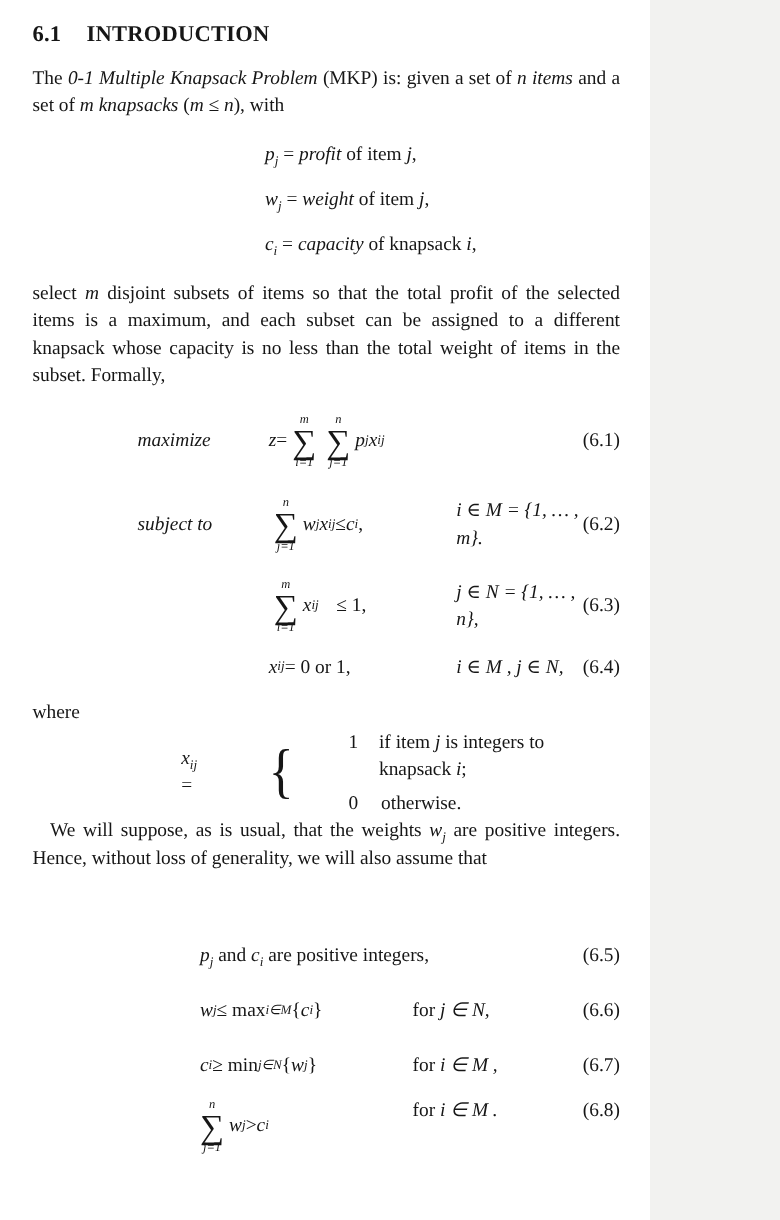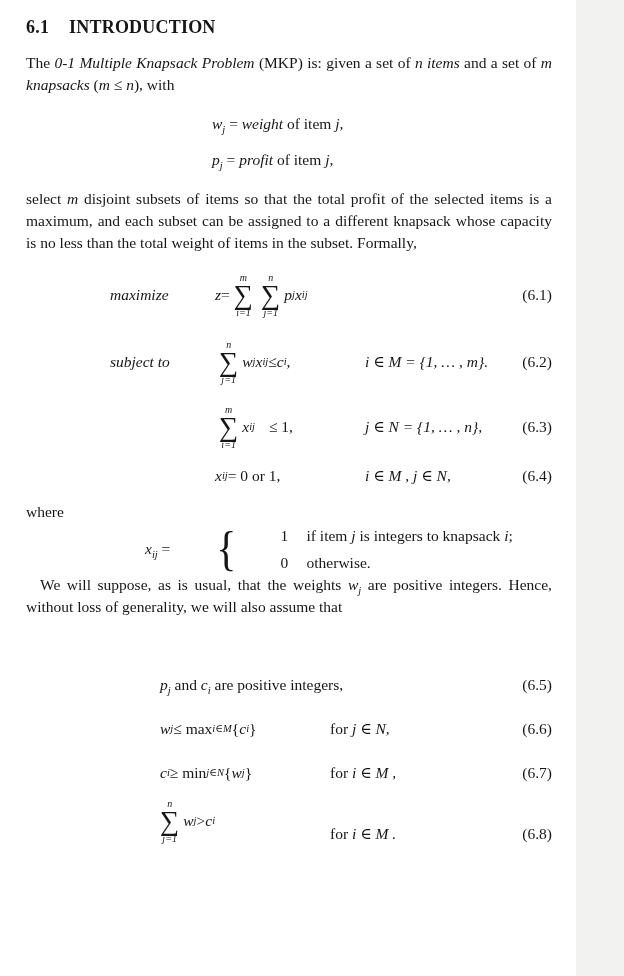--- a/index.html
+++ b/index.html
@@ -1,17 +1,17 @@
 <!DOCTYPE html>
 <html><head>
 <meta charset="utf-8">
 <style>
   html,body{margin:0;padding:0;background:#f2f2f0;}
   .page{
-    width:576px;height:976px;background:#ffffff;color:#161616;
+    width:520px;height:976px;background:#ffffff;color:#161616;
     font-family:"Liberation Serif","DejaVu Serif",serif;
     font-size:15.5px;line-height:22px;
     box-sizing:border-box;padding:16px 24px 0 26px;
     overflow:hidden;position:relative;
   }
   .heading{font-size:18px;font-weight:bold;margin:0 0 0 0;letter-spacing:0.2px;}
   .heading .num{margin-right:20px;}
   .para{margin:14px 0 0 0;text-align:justify;}
   .indent{text-indent:14px;}
   .it{font-style:italic;}
@@ -30,35 +30,36 @@
   .sum .sym{font-size:27px;line-height:0.85;}
   .sp14{display:inline-block;width:14px;}
   
   .where{margin:14px 0 0 0;}
   .cases{display:flex;align-items:center;padding-left:119px;margin-top:2px;gap:36px;}
   .brace{font-size:42px;line-height:1;margin:0 8px 0 10px;display:inline-block;transform:scaleY(1.15);font-weight:300;}
   .caserows{display:flex;flex-direction:column;gap:5px;}
   .caserow{display:flex;}
   .caseval{width:26px;}
   
-  .eqrow2{display:flex;align-items:flex-end;padding-left:134px;}
+  .eqrow2{display:flex;align-items:flex-start;padding-left:134px;font-family:Liberation Serif, serif;}
   .lhs2{display:inline-flex;align-items:center;min-width:170px;}
 </style>
 </head>
 <body>
 
 <div class="page">
 
   <h1 class="heading"><span class="num">6.1</span><span>INTRODUCTION</span></h1>
 
   <p class="para"><span>The </span><span class="it">0-1 Multiple Knapsack Problem</span><span> (MKP) is: given a set of </span><span class="it">n items</span><span> and a set of </span><span class="it">m knapsacks</span><span> (</span><span class="it">m ≤ n</span><span>), with</span></p>
 
   <div class="defs">
+    <div class="defline"><span class="mi">p</span><sub class="ms">j</sub><span> = </span><span class="it">profit</span><span> of item </span><span class="mi">j</span><span>,</span></div>
     <div class="defline"><span class="mi">w</span><sub class="ms">j</sub><span> = </span><span class="it">weight</span><span> of item </span><span class="mi">j</span><span>,</span></div>
-    <div class="defline"><span class="mi">p</span><sub class="ms">j</sub><span> = </span><span class="it">profit</span><span> of item </span><span class="mi">j</span><span>,</span></div>
+    <div class="defline"><span class="mi">c</span><sub class="ms">i</sub><span> = </span><span class="it">capacity</span><span> of knapsack </span><span class="mi">i</span><span>,</span></div>
   </div>
 
   <p class="para" style="margin-top:10px;"><span>select </span><span class="it">m</span><span> disjoint subsets of items so that the total profit of the selected items is a maximum, and each subset can be assigned to a different knapsack whose capacity is no less than the total weight of items in the subset. Formally,</span></p>
 
   <div class="eqrow" style="margin-top:18px;">
     <span class="eqlabel">maximize</span>
     <span class="eqmath">
       <span class="mathlhs">
           <span class="mi">z</span>
           <span> = </span>

